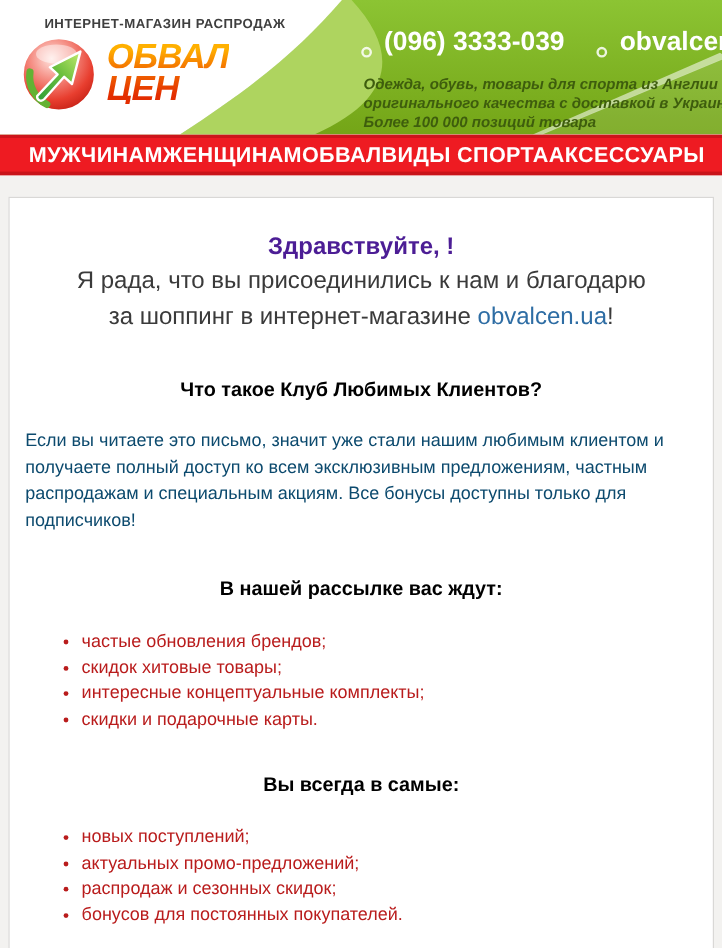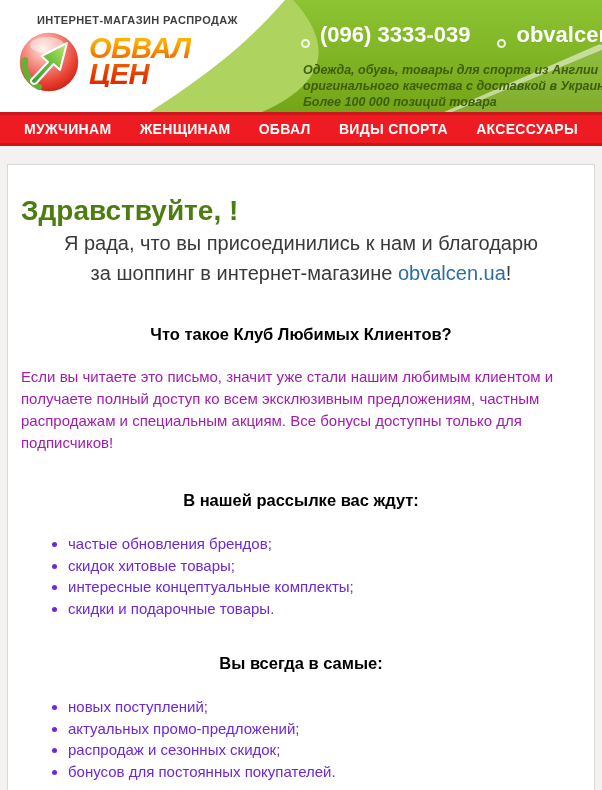--- a/index.html
+++ b/index.html
@@ -50,44 +50,44 @@
   .header-desc span { display:block; }
   
   .nav {
     height:34px; background:#ee1b22;
     border-top:3px solid #cd151b; border-bottom:3px solid #c9141a;
     display:flex; justify-content:space-between; align-items:center;
     padding:0 24px;
   }
   .nav a {
     color:#fff; text-decoration:none; font-weight:bold;
-    font-size:14px; letter-spacing:.3px; white-space:nowrap;
+    font-size:18px; letter-spacing:.3px; white-space:nowrap;
   }
   
   .card {
     margin:18px 7px 0; background:#fff; border:1px solid #d9d8d6;
     padding:16px 13px 40px; min-height:606px;
     color:#404040;
   }
   .greeting-title {
-    text-align:left; font-size:28px; font-weight:bold; color:#4d7c0f;
+    text-align:center; font-size:20px; font-weight:bold; color:#4c1d95;
     margin-top:14px;
   }
   .greeting-sub {
     text-align:center; font-size:20px; color:#3a3a3a; line-height:30px;
     margin-top:1px;
   }
   .inline-link { color:#2e6da4; text-decoration:none; }
   .section-title {
     text-align:center; font-size:16.5px; font-weight:bold; color:#000000;
     margin-top:37px;
   }
-  .body-text { font-size:15px; line-height:1.47; margin-top:22px; color:#a21caf; }
+  .body-text { font-size:15px; line-height:1.47; margin-top:22px; color:#0c4a6e; }
   ul.bullets {
-    margin-top:26px; padding-left:47px; font-size:15px; color:#6d28d9;
+    margin-top:26px; padding-left:47px; font-size:15px; color:#b91c1c;
   }
   ul.bullets li { margin-bottom:5px; line-height:1.1; }
 </style>
 </head>
 <body>
 
 <div class="header">
   <svg class="header-swoosh" viewBox="0 0 602 112" preserveAspectRatio="none" aria-hidden="true">
     <defs>
       <linearGradient id="greenGrad" x1="0" y1="0" x2="0" y2="1">
@@ -167,21 +167,21 @@
   <p class="greeting-sub"><span>Я рада, что вы присоединились к нам и благодарю</span><br><span>за шоппинг в интернет-магазине </span><a class="inline-link" href="#">obvalcen.ua</a><span>!</span></p>
 
   <div class="section-title">Что такое Клуб Любимых Клиентов?</div>
   <p class="body-text">Если вы читаете это письмо, значит уже стали нашим любимым клиентом и получаете полный доступ ко всем эксклюзивным предложениям, частным распродажам и специальным акциям. Все бонусы доступны только для подписчиков!</p>
 
   <div class="section-title">В нашей рассылке вас ждут:</div>
   <ul class="bullets">
     <li>частые обновления брендов;</li>
     <li>скидок хитовые товары;</li>
     <li>интересные концептуальные комплекты;</li>
-    <li>скидки и подарочные товары.</li>
+    <li>скидки и подарочные карты.</li>
   </ul>
 
   <div class="section-title">Вы всегда в самые:</div>
   <ul class="bullets">
     <li>новых поступлений;</li>
     <li>актуальных промо-предложений;</li>
     <li>распродаж и сезонных скидок;</li>
     <li>бонусов для постоянных покупателей.</li>
   </ul>
 

